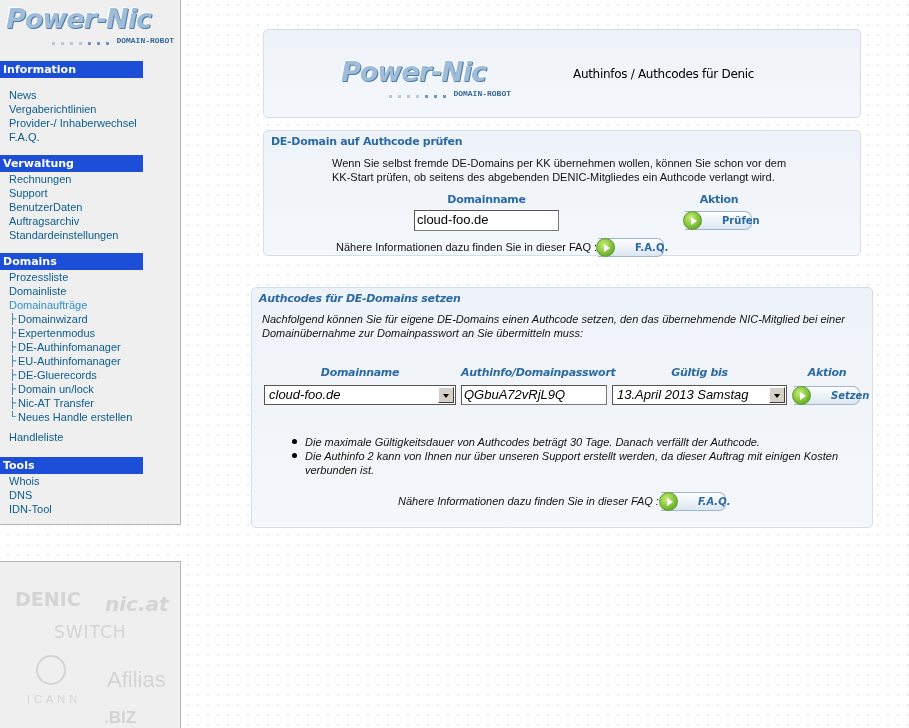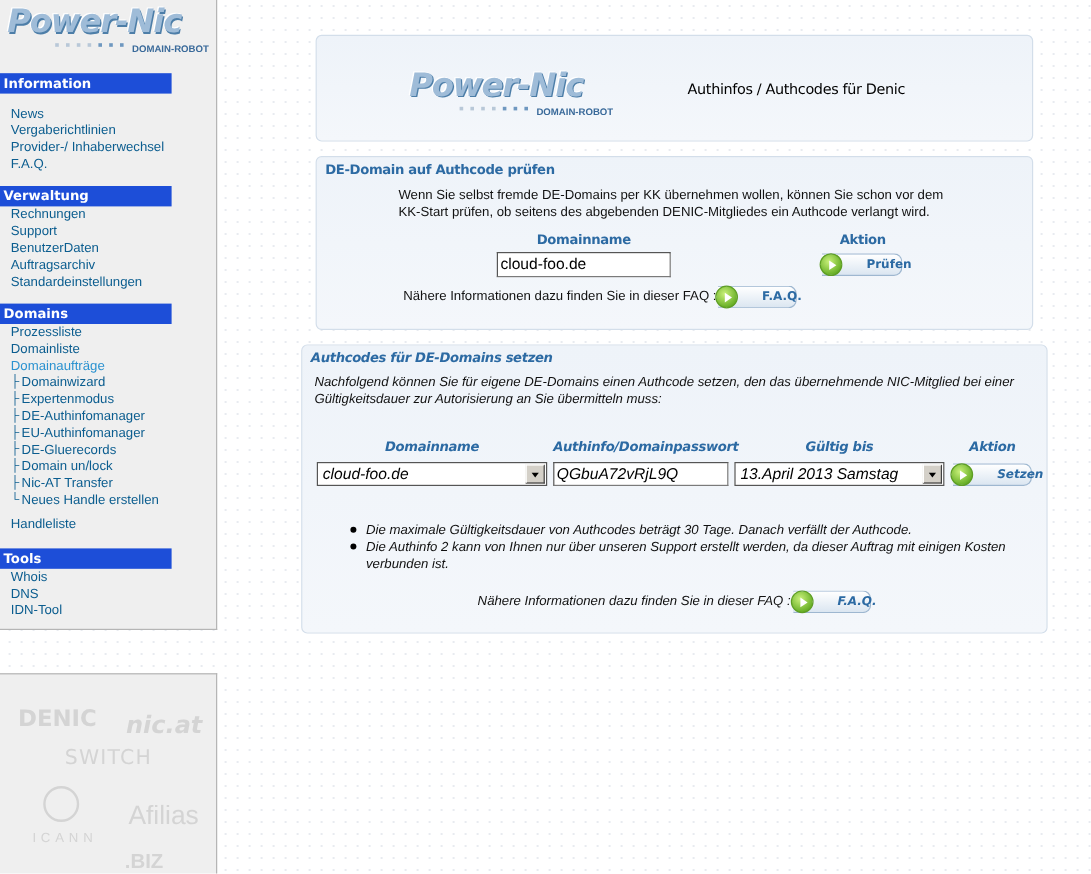--- a/index.html
+++ b/index.html
@@ -15,21 +15,21 @@
     position: relative;
   }
   
   .sidebar { position: absolute; left: 0; top: 0; width: 181px; height: 728px; }
   .sb-box { background: #efefef; border: 1px solid #b5b5b5; border-left: none; position: absolute; left: 0; width: 181px; }
   .sb-main { top: -1px; height: 526px; }
   .sb-logout { top: 530px; height: 27px; }
   .sb-logos { top: 561px; height: 180px; }
   .logo-small { position: absolute; left: 6px; top: 4px; width: 168px; height: 44px; }
   .logo-word { font-family: "DejaVu Sans", sans-serif; font-style: italic; font-weight: bold; font-size: 27px; color: #9fbcd8; letter-spacing: -1px; text-shadow: 1px 1px 0 #4d7ea8, -1px -1px 0 #ffffff; line-height: 30px; }
-  .logo-sub { font-family: Liberation Sans, sans-serif; font-weight: bold; font-size: 8px; color: #3a6a9a; display: flex; align-items: flex-start; justify-content: flex-end; gap: 3px; margin-top: 2px; }
+  .logo-sub { font-family: Liberation Mono, monospace; font-weight: bold; font-size: 8px; color: #3a6a9a; display: flex; align-items: flex-end; justify-content: flex-end; gap: 3px; margin-top: 2px; }
   .logo-dots { display: flex; gap: 6px; margin-right: 4px; }
   .logo-dots span { width: 3px; height: 3px; background: #b8c8d8; display: block; }
   .logo-dots span:nth-last-child(-n+3) { background: #6f98c0; }
   .sb-head { position: absolute; left: 0; width: 143px; height: 17px; background: #1d4ed8; color: #fff; font-weight: bold; font-size: 11px; line-height: 17px; padding-left: 3px; font-family: "DejaVu Sans", sans-serif; }
   .sb-list { position: absolute; left: 9px; list-style: none; }
   .sb-list li { height: 14px; line-height: 14px; font-size: 11px; color: #0b5d8f; cursor: pointer; white-space: nowrap; }
   .sb-list li.active { color: #2b92d0; }
   .sb-list li.sub { padding-left: 9px; position: relative; }
   .sb-list li.sub .tree { position: absolute; left: 0; top: 0; color: #0b5d8f; font-size: 10px; }
   .logout-link { position: absolute; left: 9px; top: 6px; font-weight: bold; color: #0b5d8f; font-family: "DejaVu Sans", sans-serif; font-size: 11px; }
@@ -137,21 +137,21 @@
           <span></span>
           <span></span>
           <span></span>
         </div>
       <span>DOMAIN-ROBOT</span>
     </div>
   </div>
   <div class="title">Authinfos / Authcodes für Denic</div>
 </div>
 
-<div class="panel" style="left:263px;top:130px;width:598px;height:145px;">
+<div class="panel" style="left:263px;top:130px;width:598px;height:126px;">
   <div class="ptitle">DE-Domain auf Authcode prüfen</div>
   <div class="ptext" style="left:68px;top:25px;">
     <div>Wenn Sie selbst fremde DE-Domains per KK übernehmen wollen, können Sie schon vor dem</div>
     <div>KK-Start prüfen, ob seitens des abgebenden DENIC-Mitgliedes ein Authcode verlangt wird.</div>
   </div>
   <div class="colhead" style="left:150px;top:62px;width:145px;">Domainname</div>
   <div class="colhead" style="left:420px;top:62px;width:70px;">Aktion</div>
   <div class="input" style="left:150px;top:79px;width:145px;height:21px;">cloud-foo.de</div>
   <div class="btn" style="left:421px;top:80px;width:67px;">
     <span class="play"></span>
@@ -161,21 +161,21 @@
   <div class="btn" style="left:334px;top:107px;width:66px;">
     <span class="play"></span>
     <span>F.A.Q.</span>
   </div>
 </div>
 
 <div class="panel" style="left:251px;top:287px;width:622px;height:241px;font-style:italic;">
   <div class="ptitle">Authcodes für DE-Domains setzen</div>
   <div class="ptext" style="left:10px;top:24px;">
     <div>Nachfolgend können Sie für eigene DE-Domains einen Authcode setzen, den das übernehmende NIC-Mitglied bei einer</div>
-    <div>Gültigkeitsdauer zur Autorisierung an Sie übermitteln muss:</div>
+    <div>Domainübernahme zur Domainpasswort an Sie übermitteln muss:</div>
   </div>
 
   <div class="colhead" style="left:12px;top:78px;width:192px;">Domainname</div>
   <div class="colhead" style="left:209px;top:78px;width:148px;">Authinfo/Domainpasswort</div>
   <div class="colhead" style="left:360px;top:78px;width:175px;">Gültig bis</div>
   <div class="colhead" style="left:540px;top:78px;width:70px;">Aktion</div>
 
   <div class="select" style="left:12px;top:97px;width:192px;height:20px;">
     <span>cloud-foo.de</span>
     <span class="arrow"></span>

